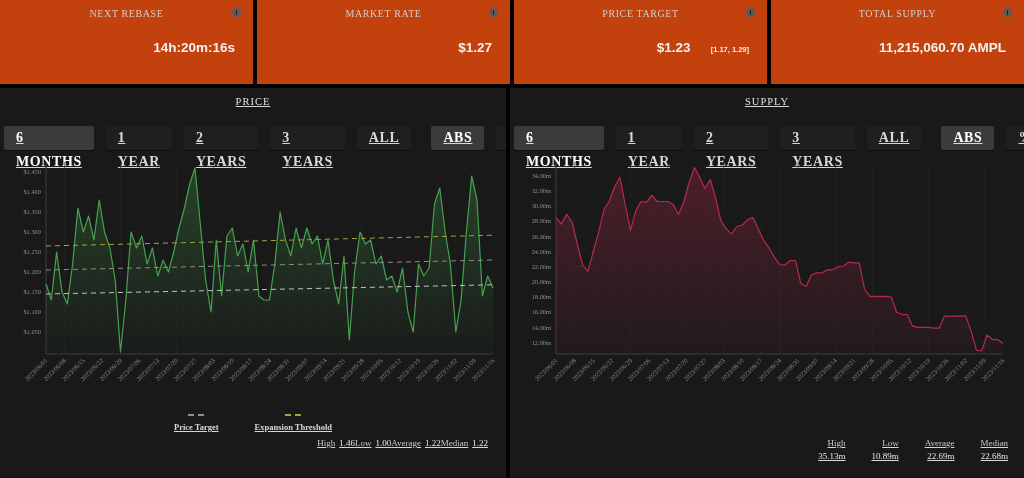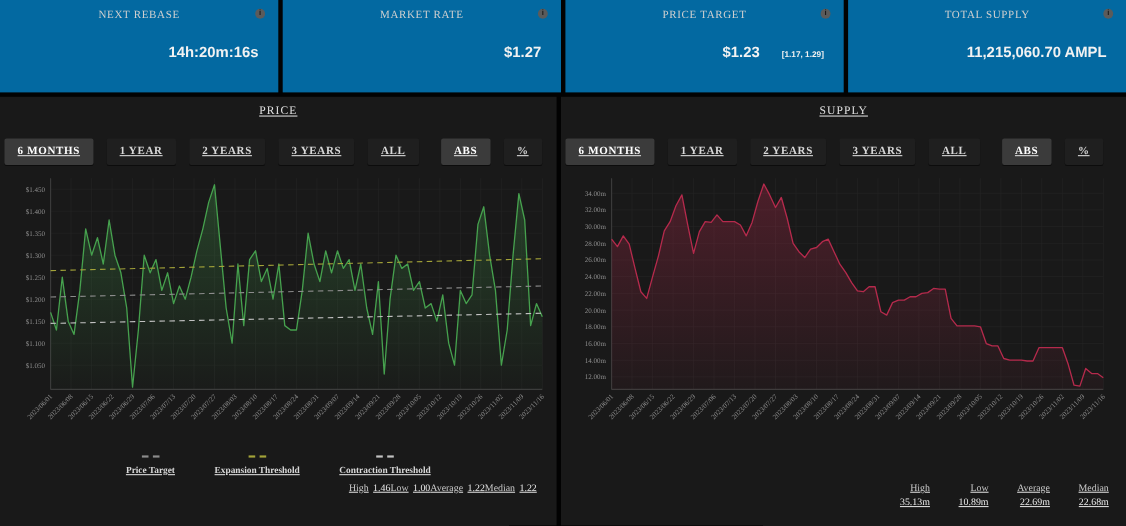--- a/index.html
+++ b/index.html
@@ -1,34 +1,34 @@
 <!DOCTYPE html>
 <html><head>
 <meta charset="utf-8">
 <style>
   html,body{margin:0;padding:0;background:#020202;}
   .page{position:relative;width:1024px;height:478px;background:#020202;overflow:hidden;
         font-family:"Liberation Serif", serif;color:#d6d6d6;}
   
   .cards{display:grid;grid-template-columns:1fr 1fr 1fr 1fr;gap:4px;height:84px;}
-  .card{position:relative;background:#0369a1;padding-top:8px;}
+  .card{position:relative;background:#c2410c;padding-top:8px;}
   .card-label{text-align:center;font-size:10px;letter-spacing:.6px;color:#cfcfcf;}
   .info{position:absolute;top:8px;right:12px;width:9px;height:9px;border-radius:50%;
         background:#5b5b5b;color:#191919;font-size:7px;font-weight:bold;line-height:9px;
         text-align:center;font-family:"Liberation Sans",sans-serif;}
   .card-value{position:absolute;right:18px;top:40px;font-family:"Liberation Sans",sans-serif;
         font-weight:bold;font-size:13.5px;color:#f2f2f2;white-space:nowrap;}
   .card-sub{font-size:7.5px;margin-left:20px;vertical-align:baseline;}
   
   .panels{display:grid;grid-template-columns:506px 514px;gap:4px;margin-top:4px;height:390px;text-decoration:underline;}
   .panel{position:relative;background:#191919;padding-top:8px;overflow:hidden;}
   .panel-title{text-align:center;font-size:10.5px;letter-spacing:1px;color:#e0e0e0;height:13px;}
   .btnbar{display:flex;align-items:flex-start;margin:17px 0 0 4px;height:24px;}
   .btn{height:24px;line-height:24px;padding:0 12px;margin-right:12px;background:#1f1f1f;
-       color:#d8d8d8;font-size:10px;font-weight:bold;letter-spacing:.6px;cursor:pointer;
+       color:#d8d8d8;font-size:14px;font-weight:bold;letter-spacing:.6px;cursor:pointer;
        border-radius:2px;box-shadow:0 1px 0 rgba(0,0,0,.5);}
   .btn.sel{background:#3b3b3b;color:#ffffff;}
   .modes{margin-left:8px;display:flex;}
   svg.chart{display:block;margin:4px 0 0 6px;width:494px;height:252px;}
   
   .legend{display:flex;justify-content:center;gap:36px;margin-top:2px;height:26px;}
   .legitem{display:flex;flex-direction:column;align-items:center;font-size:8.5px;
            font-weight:bold;color:#d8d8d8;gap:4px;}
   .dashswatch b{display:inline-block;width:6px;height:2px;margin:0 2px;background:currentColor;}
   .stats{font-size:9px;color:#c9c9c9;}
@@ -168,24 +168,20 @@
           <line x1="40" y1="140" x2="487" y2="130.80000000000004" stroke="#c2c2c2" stroke-width="1" stroke-dasharray="5 4"></line>
         </svg>
       <div class="legend">
           <div class="legitem">
             <span class="dashswatch" style="color: rgb(140, 140, 140);"><b></b><b></b></span>
             <span>Price Target</span>
           </div>
           <div class="legitem">
             <span class="dashswatch" style="color: rgb(163, 163, 57);"><b></b><b></b></span>
             <span>Expansion Threshold</span>
-          </div>
-          <div class="legitem">
-            <span class="dashswatch" style="color: rgb(194, 194, 194);"><b></b><b></b></span>
-            <span>Contraction Threshold</span>
           </div>
         </div>
       <div class="stats inline"><span class="stat"><span class="sl">High</span><span class="sv">1.46</span></span><span class="stat"><span class="sl">Low</span><span class="sv">1.00</span></span><span class="stat"><span class="sl">Average</span><span class="sv">1.22</span></span><span class="stat"><span class="sl">Median</span><span class="sv">1.22</span></span></div>
     </section>
 
     <section class="panel">
       <div class="panel-title">SUPPLY</div>
       <div class="btnbar">
         <div style="display:flex">
             <div class="btn sel">6 MONTHS</div>

